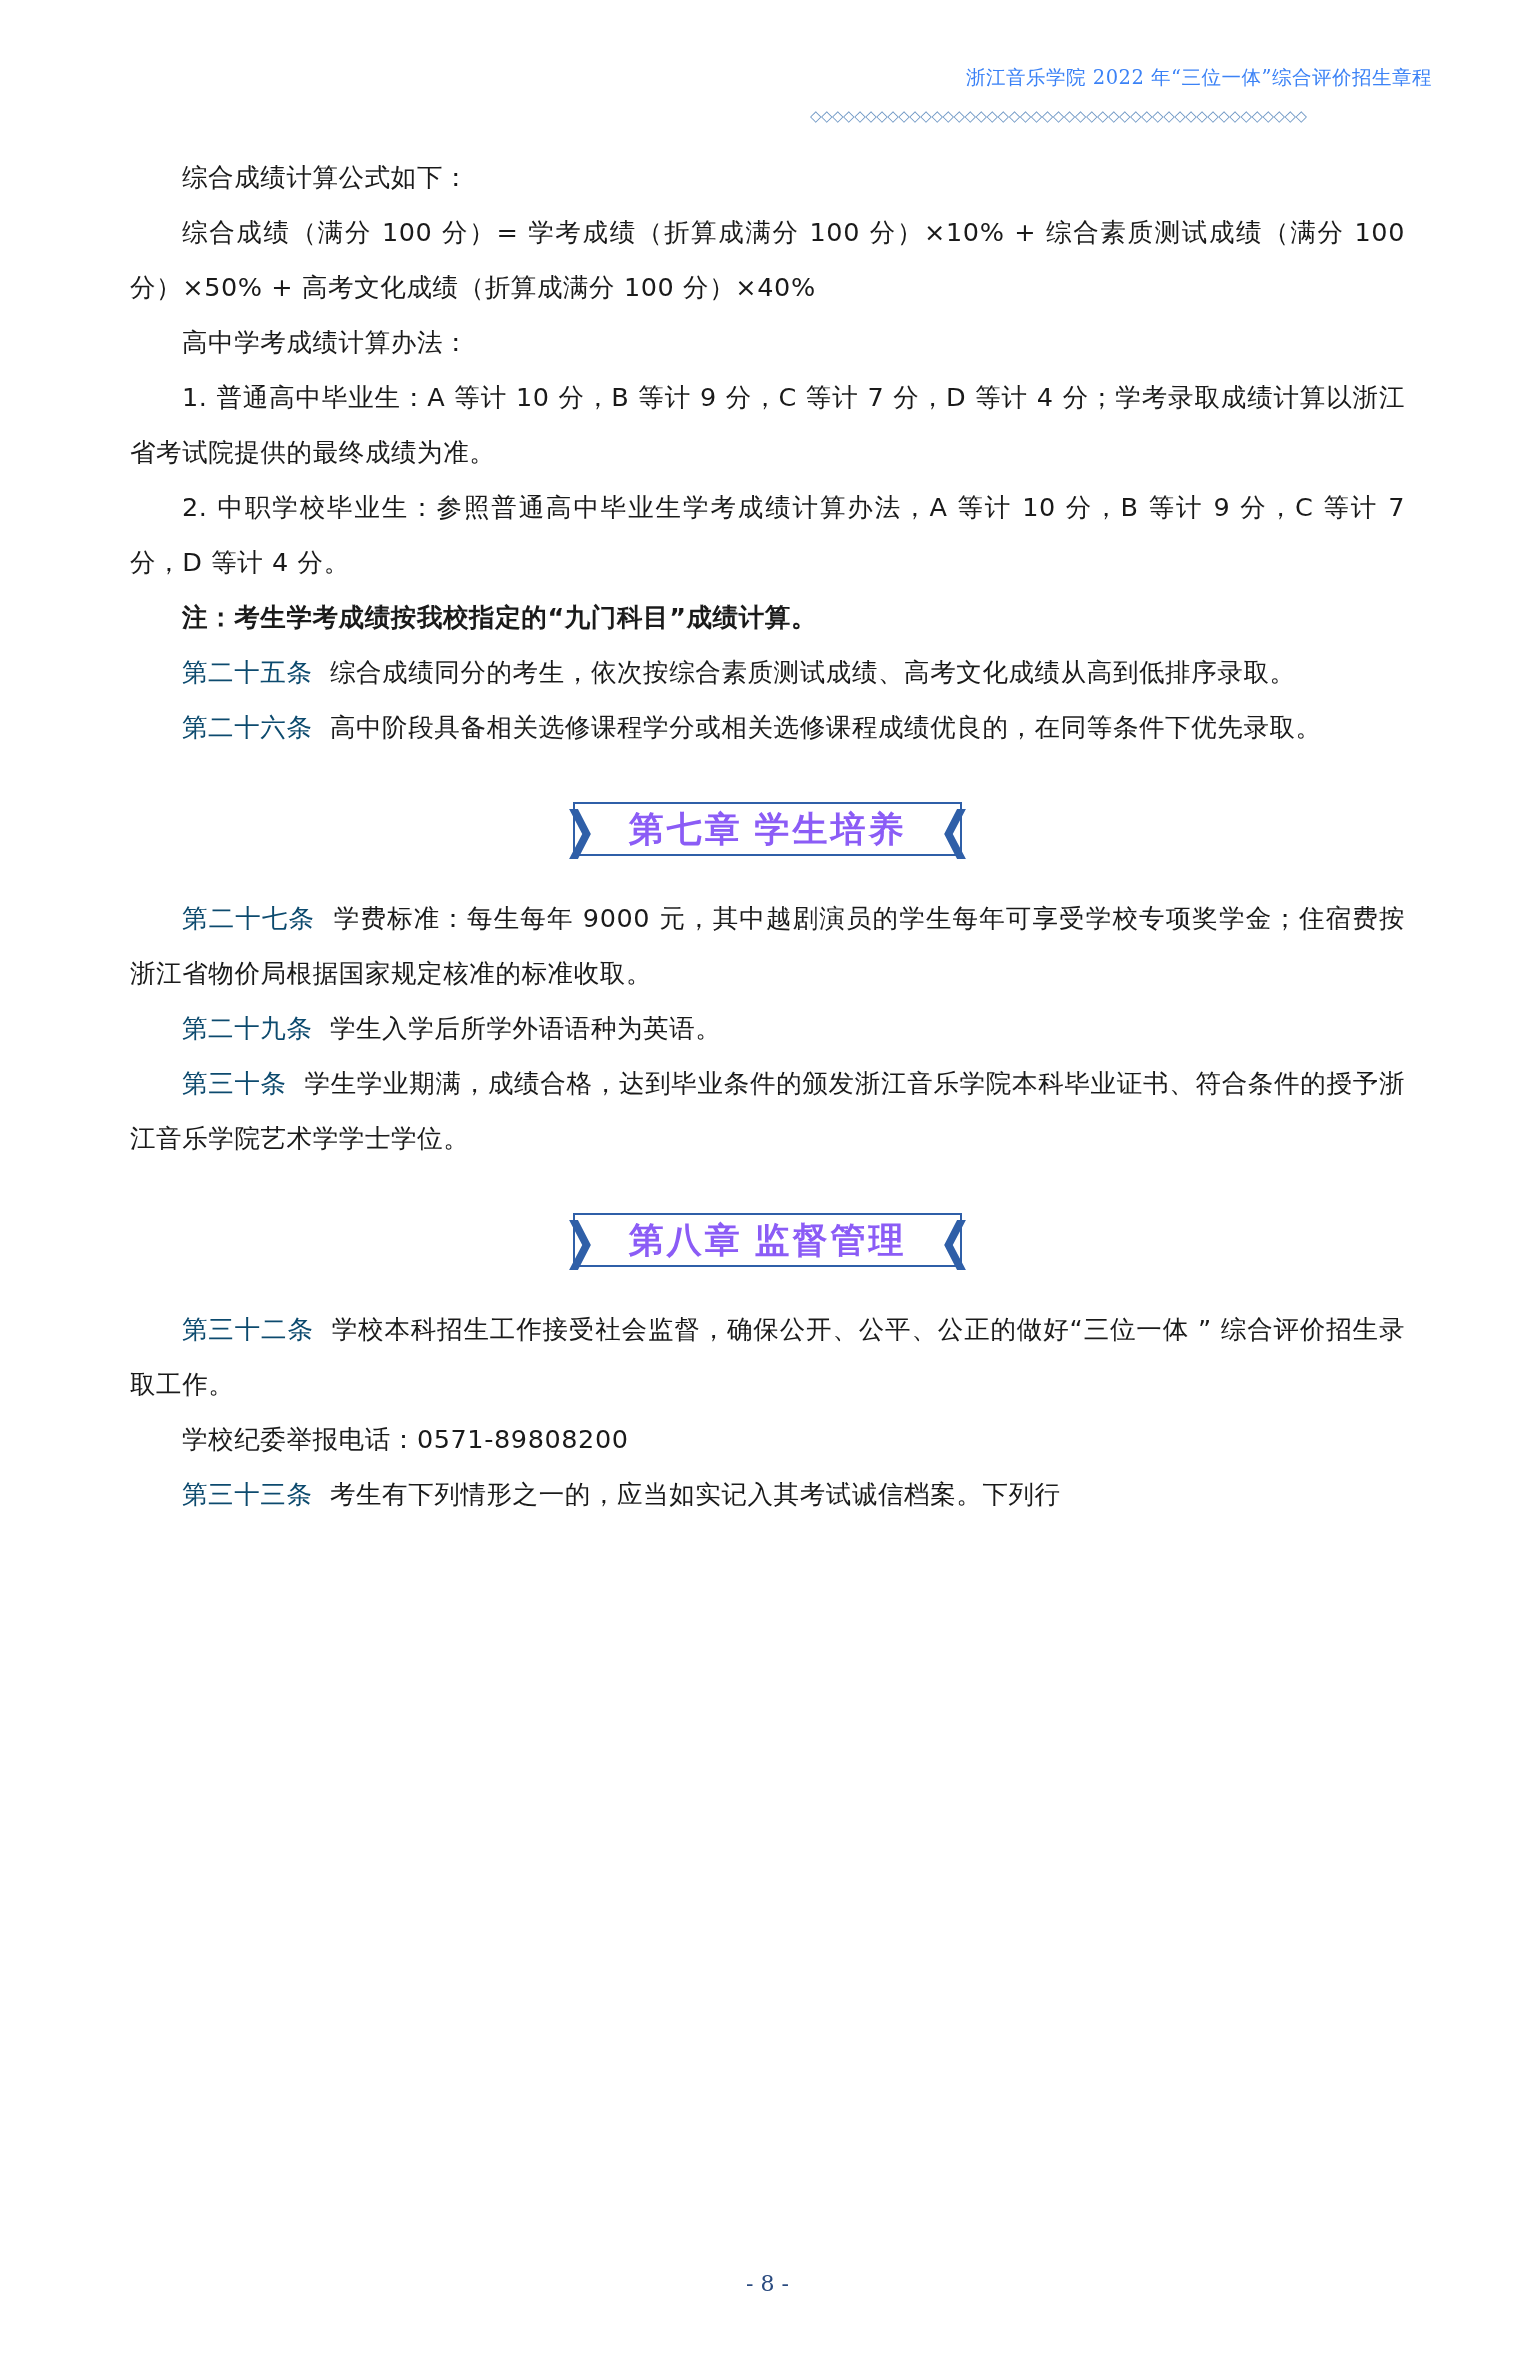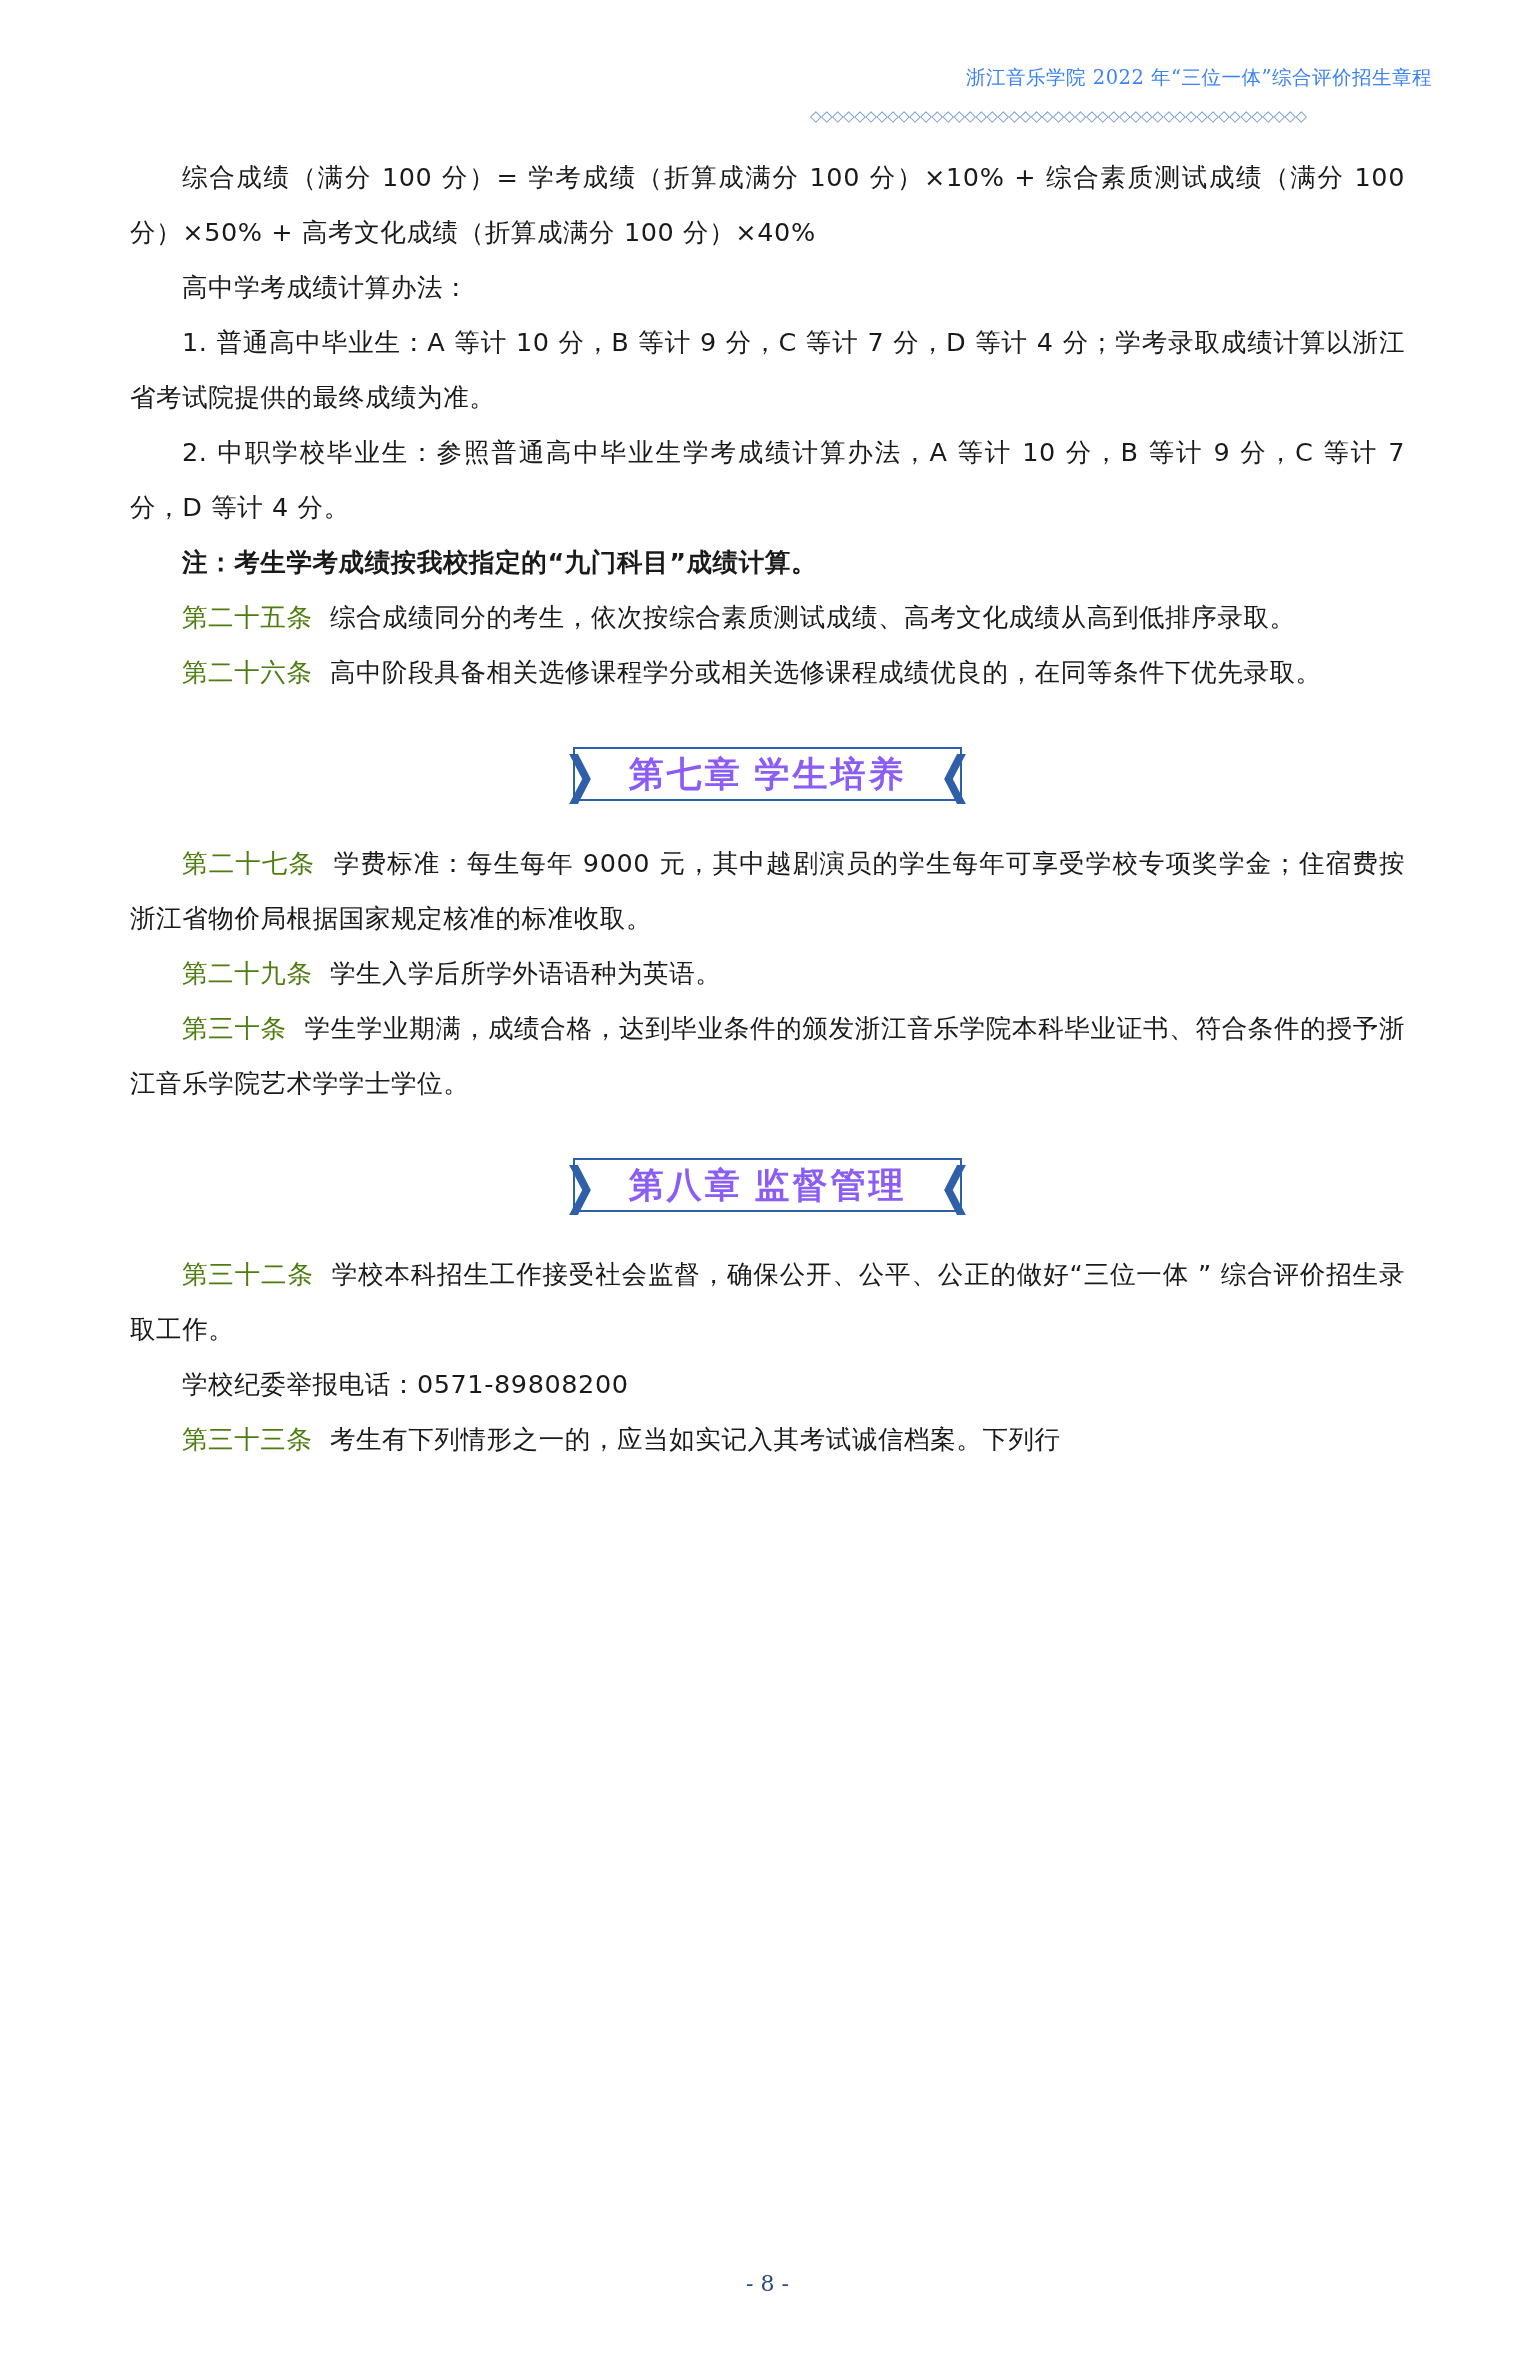--- a/index.html
+++ b/index.html
@@ -70,21 +70,21 @@
     line-height: 55px;
     letter-spacing: 0.6px;
     text-align: justify;
     text-justify: inter-ideograph;
     color: #1a1a1a;
   }
   p.indent {
     text-indent: 52px;
   }
   .art {
-    color: #4d7c0f;
+    color: #0c4a6e;
   }
   .bold {
     font-weight: bold;
   }
   .note-label {
     font-weight: bold;
   }
 
   
   .chapter {
@@ -159,20 +159,21 @@
 
 <div class="page">
 
   <div class="header">
     <div class="header-title">浙江音乐学院 2022 年“三位一体”综合评价招生章程</div>
   </div>
   <div class="header-rule">◇◇◇◇◇◇◇◇◇◇◇◇◇◇◇◇◇◇◇◇◇◇◇◇◇◇◇◇◇◇◇◇◇◇◇◇◇◇◇◇◇◇◇◇◇</div>
 
   <div class="content">
 
+    <p class="para indent">综合成绩计算公式如下：</p>
     <p class="para indent">综合成绩（满分 100 分）= 学考成绩（折算成满分 100 分）×10% + 综合素质测试成绩（满分 100 分）×50% + 高考文化成绩（折算成满分 100 分）×40%</p>
     <p class="para indent">高中学考成绩计算办法：</p>
     <p class="para indent">1. 普通高中毕业生：A 等计 10 分，B 等计 9 分，C 等计 7 分，D 等计 4 分；学考录取成绩计算以浙江省考试院提供的最终成绩为准。</p>
     <p class="para indent">2. 中职学校毕业生：参照普通高中毕业生学考成绩计算办法，A 等计 10 分，B 等计 9 分，C 等计 7 分，D 等计 4 分。</p>
 
     <p class="para indent">
       <span class="note-label">注：</span><span class="bold">考生学考成绩按我校指定的“九门科目”成绩计算。</span>
     </p>
 
     <p class="para indent">

